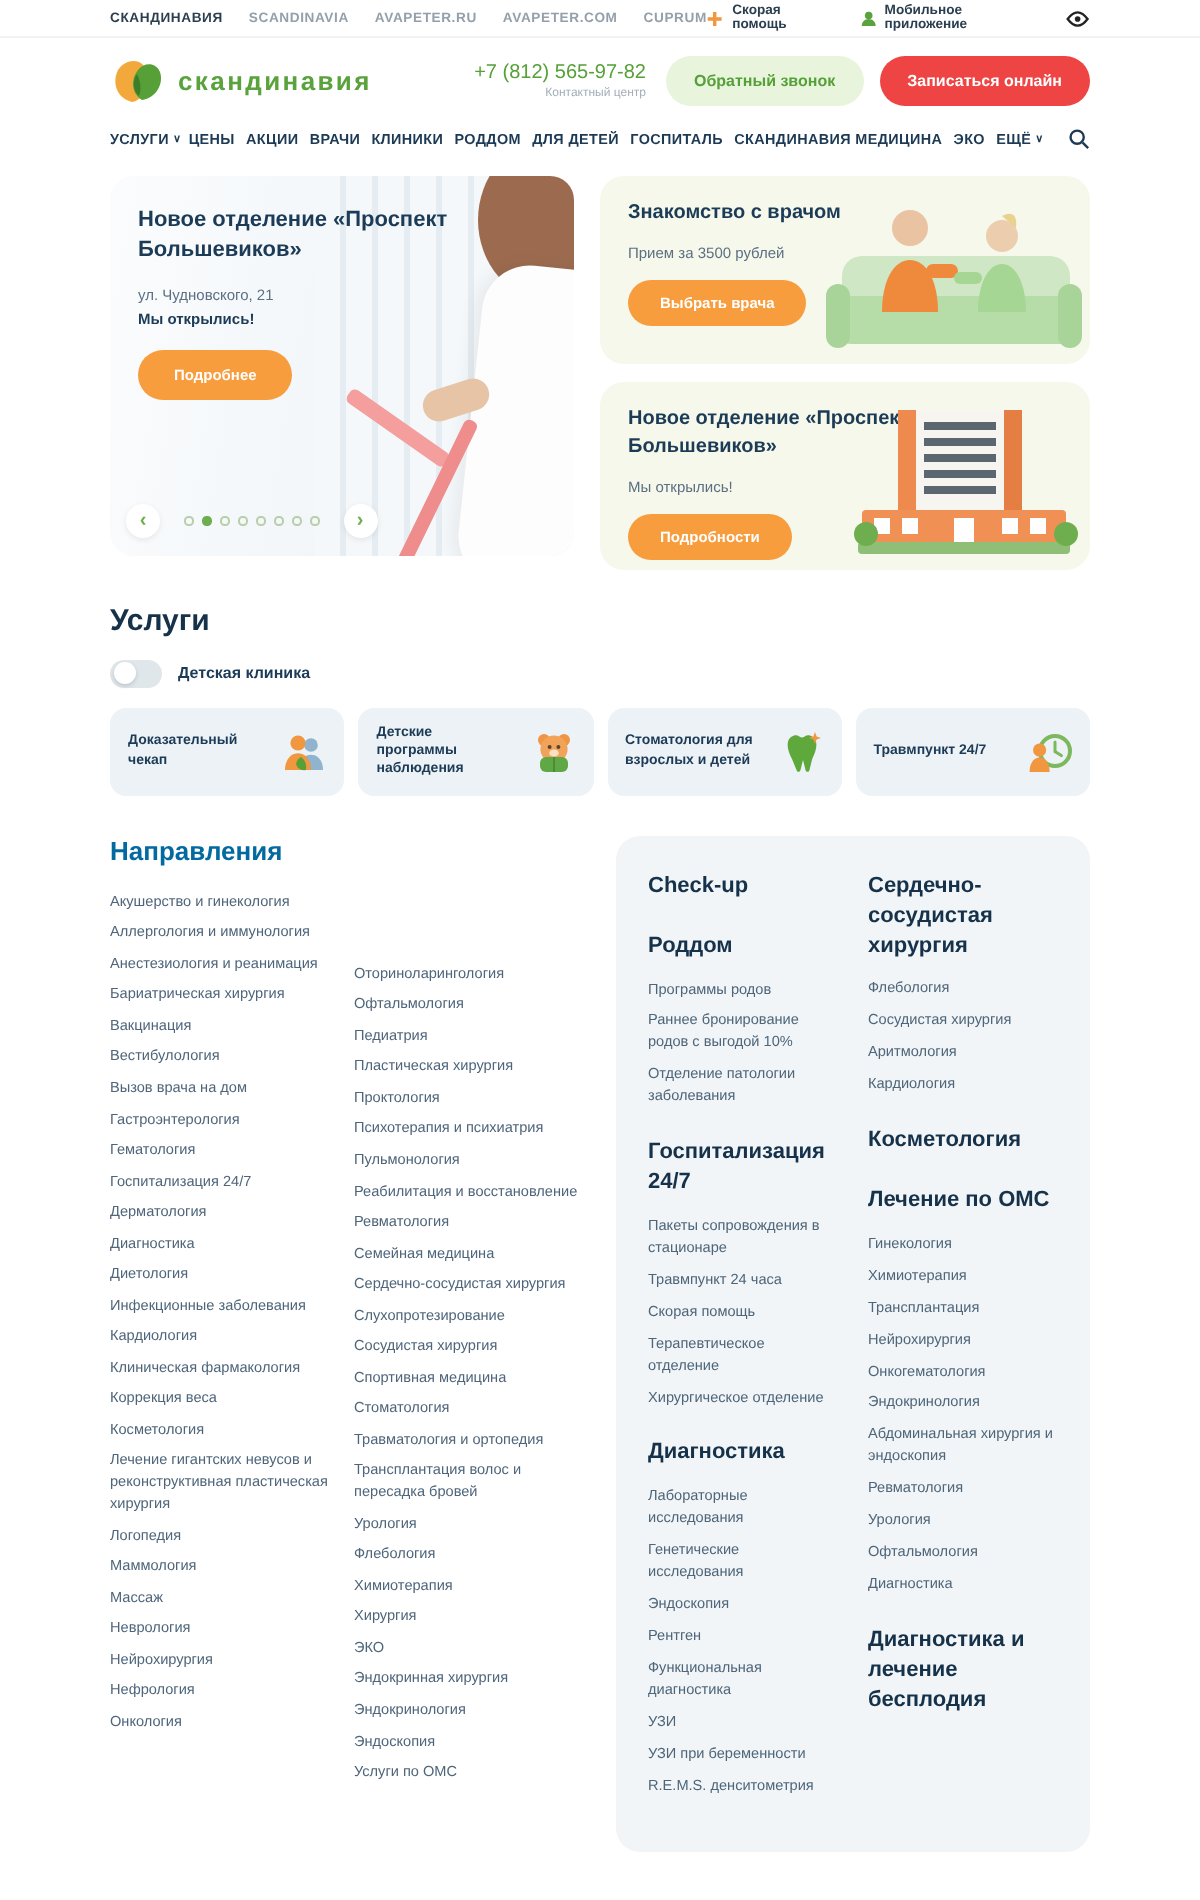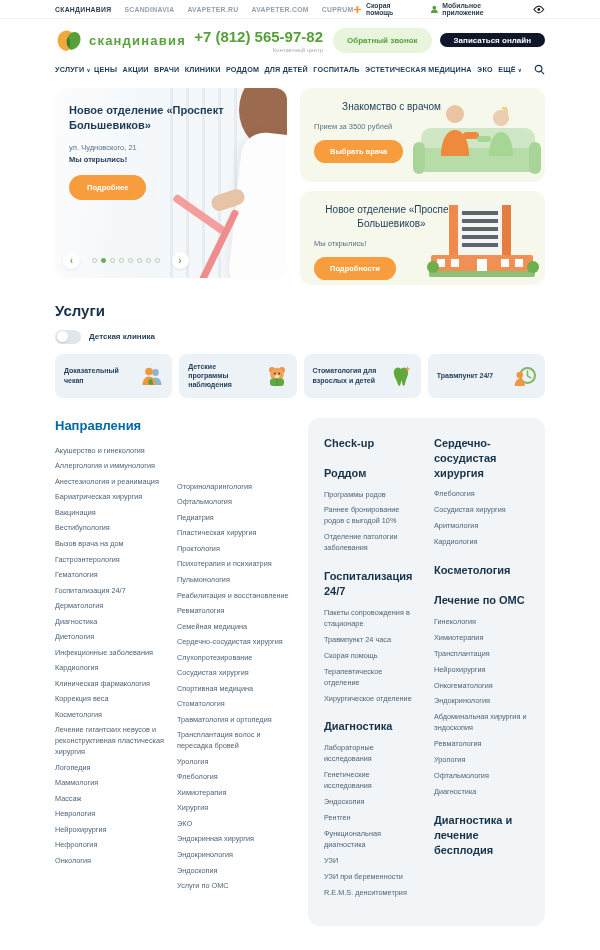--- a/index.html
+++ b/index.html
@@ -12,25 +12,25 @@
   .topbar-links .tlink { color:#93a0ab; font-weight:700; letter-spacing:.3px; cursor:pointer; }
   .topbar-links .tlink:first-child { color:#2a3e50; }
   .topbar-right { margin-left:auto; display:flex; align-items:center; gap:12px; color:#2a3e50; font-weight:600; }
   .tb-item { display:flex; align-items:center; gap:4px; cursor:pointer; }
 
   
   .header { display:flex; align-items:center; padding:8px 55px 5px 55px; }
   .logo { display:flex; align-items:center; gap:7px; cursor:pointer; }
   .logo-text { color:#5aa23c; font-size:13px; font-weight:700; letter-spacing:1.2px; }
   .phone-block { margin-left:auto; text-align:right; margin-right:10px; }
-  .phone { color:#55a038; font-size:15px; font-weight:700; }
+  .phone { color:#55a038; font-size:10px; font-weight:400; }
   .phone-caption { color:#a3aeb8; font-size:6px; margin-top:2px; }
   .btn { border:none; border-radius:14px; font-family:inherit; font-weight:700; cursor:pointer; }
   .btn-callback { background:#e9f4dc; color:#55a038; font-size:8px; height:25px; padding:0 14px; margin-right:8px; }
-  .btn-signup { background:#0f172a; color:#fff; font-size:8px; height:14px; padding:0 14px; }
+  .btn-signup { background:#ef4444; color:#fff; font-size:8px; height:25px; padding:0 14px; }
 
   
   .nav { display:flex; align-items:center; justify-content:space-between; padding:6px 55px 9px 55px; }
   .nav-item { font-size:7.2px; font-weight:700; color:#1d3a55; letter-spacing:.2px; cursor:pointer; white-space:nowrap; display:flex; align-items:center; }
   .nav-item .chev { font-size:5.5px; margin-left:2px; color:#1d3a55; }
   .nav-search { cursor:pointer; display:flex; }
 
   
   .hero { display:flex; gap:13px; padding:4px 55px 0 55px; }
   .main-banner { position:relative; width:232px; height:190px; border-radius:12px; overflow:hidden; background:linear-gradient(100deg,#fbfcfd 0%,#f3f7fa 45%,#e9eff3 100%); flex-shrink:0; }
@@ -47,21 +47,21 @@
   .mb-note { font-size:7.5px; font-weight:800; color:#1c3b57; margin-top:3px; }
   .btn-hero { display:inline-block; margin-top:11px; background:#f79d3e; color:#fff; font-size:7.5px; font-weight:700; padding:8px 18px; border-radius:15px; }
   .mb-controls { position:absolute; z-index:3; bottom:9px; left:8px; display:flex; align-items:center; gap:6px; }
   .arrow { width:17px; height:17px; border-radius:50%; background:#fff; color:#6fae4e; font-size:10px; font-weight:700; display:flex; align-items:center; justify-content:center; cursor:pointer; box-shadow:0 1px 3px rgba(0,0,0,.08); }
   .dots { display:flex; gap:4.5px; margin:0 6px; }
   .dot { width:4.5px; height:4.5px; border-radius:50%; border:1px solid #b9cfa9; background:transparent; cursor:pointer; }
   .dot.active { background:#6fae4e; border-color:#6fae4e; }
 
   .side-banners { flex:1; display:flex; flex-direction:column; gap:9px; }
   .side-banner { position:relative; flex:1; border-radius:12px; background:#f5f8ea; overflow:hidden; padding:12px 14px; }
-  .sb-title { font-size:10px; font-weight:400; color:#1c3b57; line-height:1.45; width:155px;text-align:center; }
+  .sb-title { font-size:10px; font-weight:700; color:#1c3b57; line-height:1.45; width:155px; }
   .sb-text { font-size:7.5px; color:#5c7083; margin-top:7px; }
   .btn-sb { display:inline-block; margin-top:9px; background:#f79d3e; color:#fff; font-size:7.5px; font-weight:700; padding:7px 16px; border-radius:14px; }
   .sb-art { position:absolute; right:4px; bottom:0; }
 
   
   .services-head { padding:17px 55px 0 55px; }
   .h-section { font-size:15px; font-weight:800; color:#16324a; }
   .toggle-row { display:flex; align-items:center; gap:8px; padding:11px 55px 0 55px; }
   .toggle { width:26px; height:14px; border-radius:8px; background:#e0e7eb; position:relative; cursor:pointer; }
   .knob { position:absolute; left:1.5px; top:1.5px; width:11px; height:11px; border-radius:50%; background:#fff; box-shadow:0 1px 2px rgba(0,0,0,.15); }
@@ -165,21 +165,21 @@
     </div>
       <div class="nav-item">
       <span>ДЛЯ ДЕТЕЙ</span>
         <span class="chev"></span>
     </div>
       <div class="nav-item">
       <span>ГОСПИТАЛЬ</span>
         <span class="chev"></span>
     </div>
       <div class="nav-item">
-      <span>ЭСТЕТИЧЕСКАЯ МЕДИЦИНА</span>
+      <span>СКАНДИНАВИЯ МЕДИЦИНА</span>
         <span class="chev"></span>
     </div>
       <div class="nav-item">
       <span>ЭКО</span>
         <span class="chev"></span>
     </div>
       <div class="nav-item">
       <span>ЕЩЁ</span>
         <span class="chev">∨</span>
     </div>

